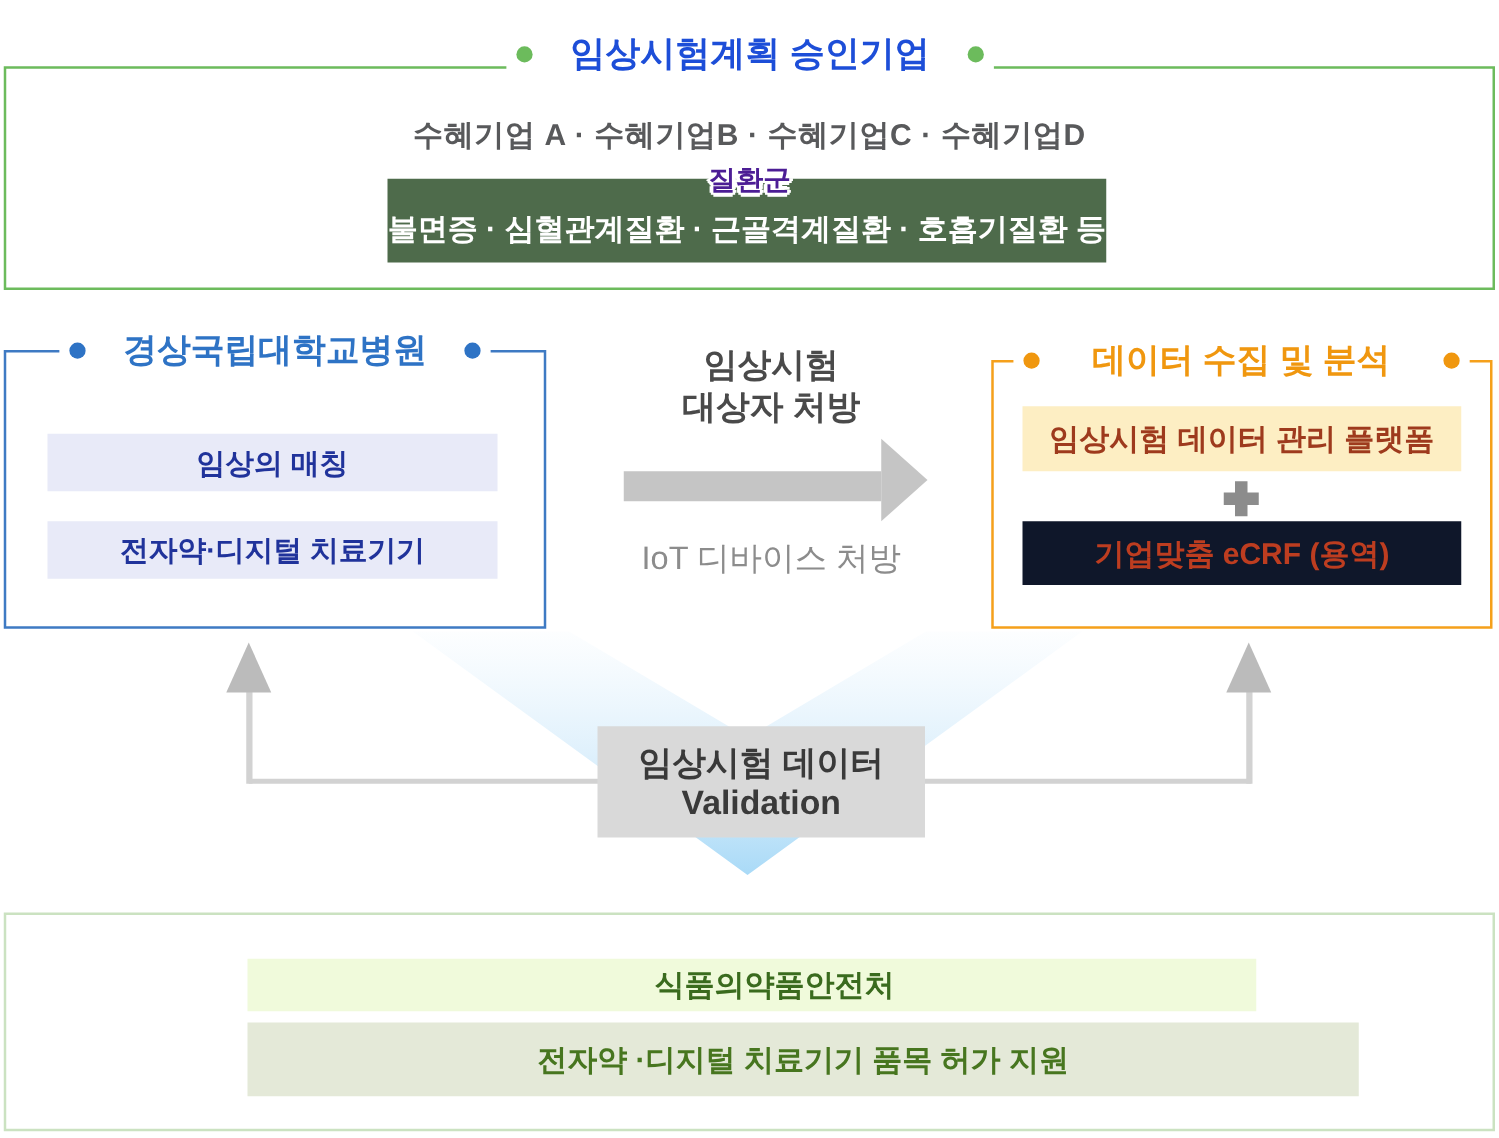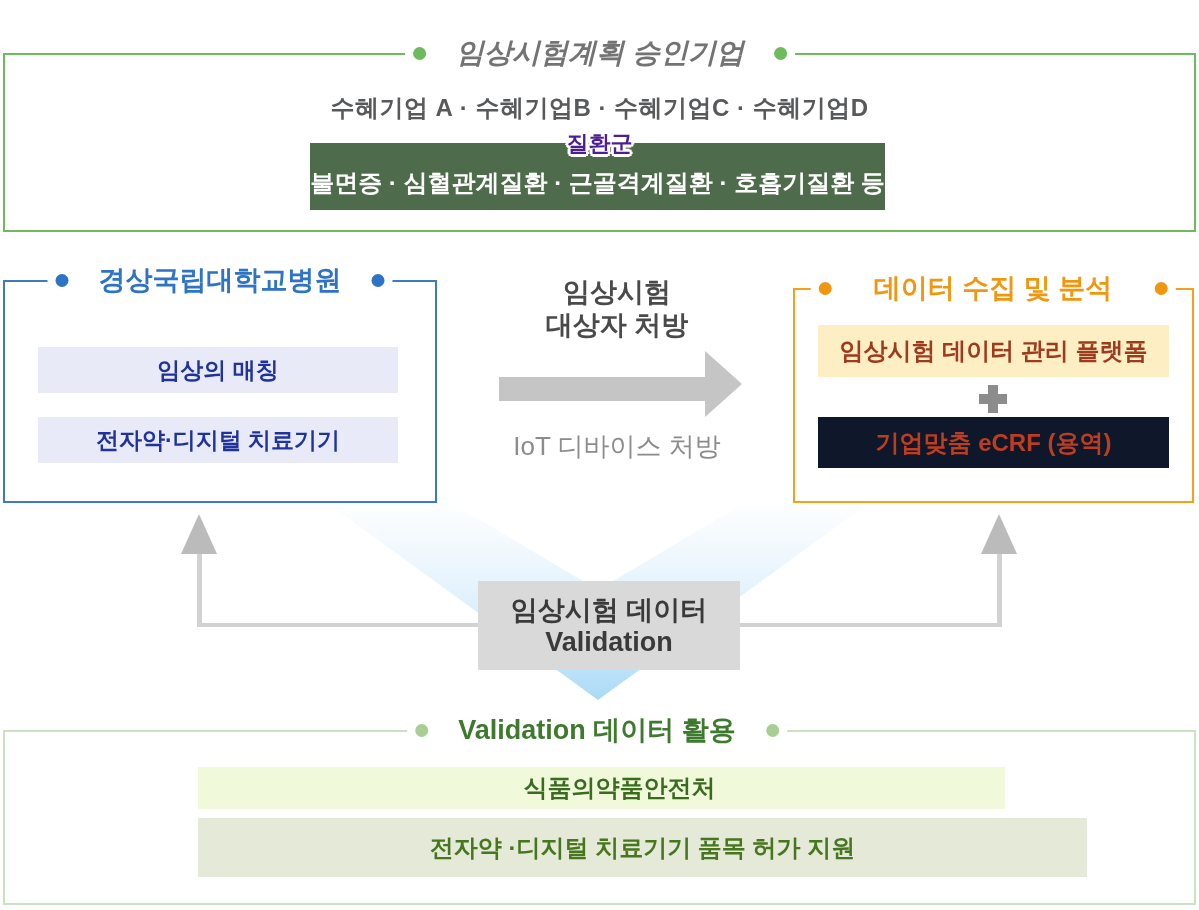--- a/index.html
+++ b/index.html
@@ -18,21 +18,21 @@
   .frame-bottom  { left:3px;   top:730px; width:1193px; height:175px; border:2px solid #cbe2c1; }
 
   
   .sec-label {
     position:absolute; transform:translate(-50%,-50%);
     display:flex; align-items:center; background:#ffffff;
     padding:2px 8px; white-space:nowrap; z-index:4; font-weight:bold;
   }
   .sec-label .txt { padding:0 30px; }
   .dot { width:13px; height:13px; border-radius:50%; flex:0 0 auto; }
-  .label-top    { left:600px; top:53px;  font-size:28px; color:#737373;font-style:italic; }
+  .label-top    { left:600px; top:43px;  font-size:28px; color:#1d4ed8; }
   .label-top    .dot { background:#6cbb5c; }
   .label-hosp   { left:220px; top:280px; font-size:27px; color:#2e73c5; }
   .label-hosp   .dot { background:#2e73c5; }
   .label-data   { left:993px; top:288px; font-size:27px; color:#f0970f;gap:12px; }
   .label-data   .dot { background:#f0970f; }
   .label-bottom { left:597px; top:730px; font-size:27px; color:#3e7a2e; }
   .label-bottom .dot { background:#a8ce93; }
 
   .beneficiaries {
     left:0; top:92px; width:1199px; text-align:center;
@@ -160,25 +160,20 @@
   <div class="abs uphead uphead-l"></div>
   <div class="abs vline vline-r"></div>
   <div class="abs uphead uphead-r"></div>
 
   <div class="abs validation-box">
     <span>임상시험 데이터</span>
     <span>Validation</span>
   </div>
 
   <div class="frame frame-bottom"></div>
-  <div class="sec-label label-bottom">
-    <span class="dot"></span>
-    <span class="txt">Validation 데이터 활용</span>
-    <span class="dot"></span>
-  </div>
   <div class="abs pill bottom-bar1">
     <span>식품의약품안전처</span>
   </div>
   <div class="abs pill bottom-bar2">
     <span>전자약 ·디지털 치료기기 품목 허가 지원</span>
   </div>
 
 </div>
 
 </body></html>

